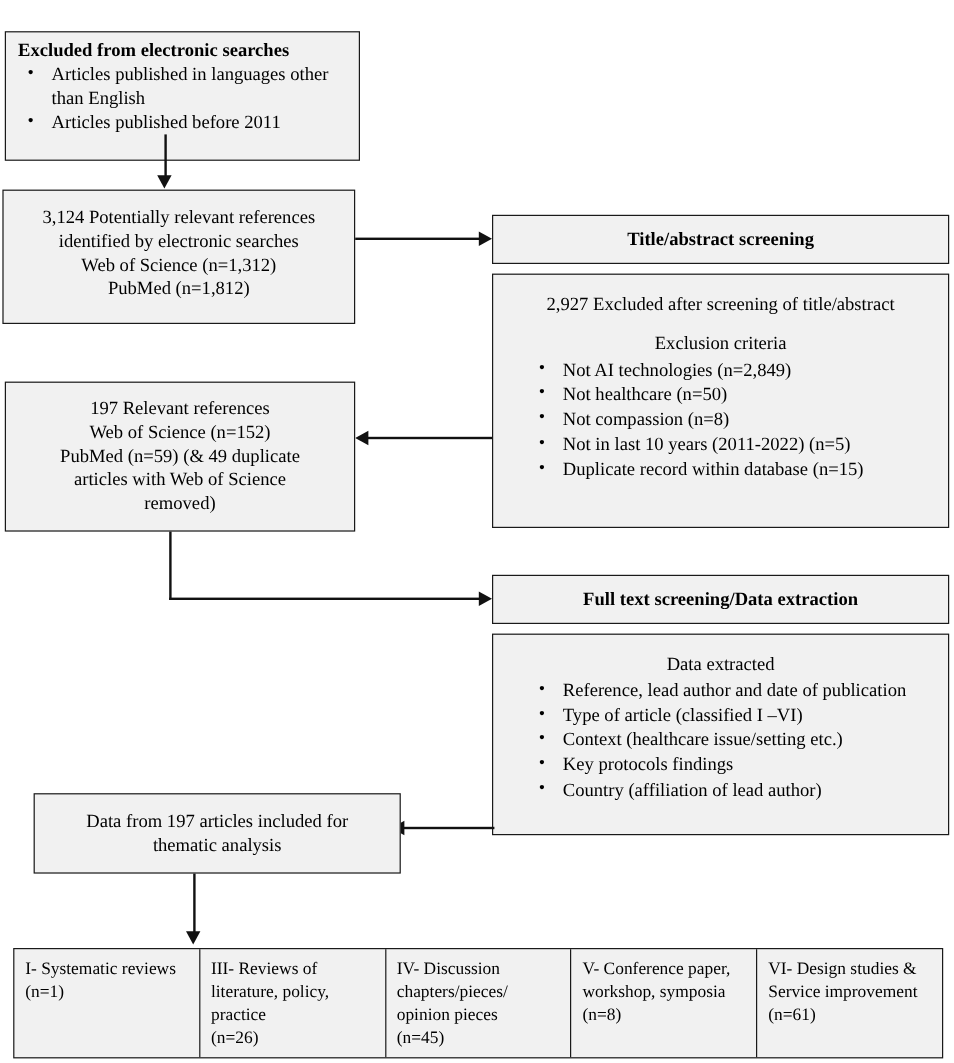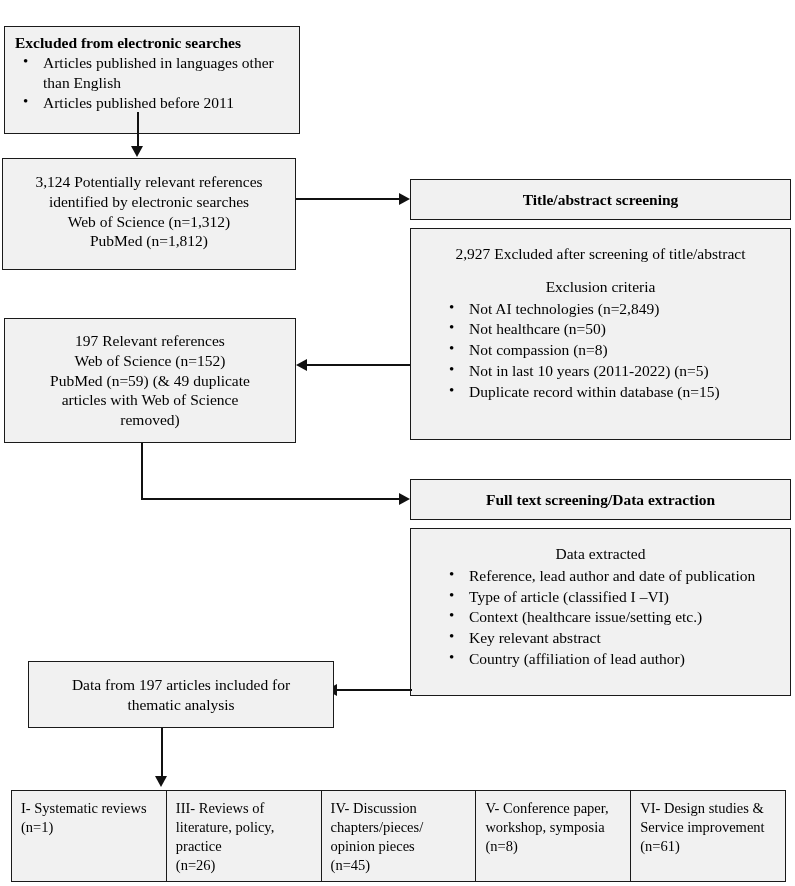--- a/index.html
+++ b/index.html
@@ -188,21 +188,21 @@
   <div class="box" id="box-fulltext">
     <div class="hdr">Full text screening/Data extraction</div>
   </div>
 
   <div class="box box-pad" id="box-dataextract">
     <div class="subttl" style="padding-top:9px;">Data extracted</div>
     <ul class="bul" style="padding-left:20px;">
       <li>Reference, lead author and date of publication</li>
       <li>Type of article (classified I –VI)</li>
       <li>Context (healthcare issue/setting etc.)</li>
-      <li>Key relevant abstract</li>
+      <li>Key protocols findings</li>
       <li>Country (affiliation of lead author)</li>
     </ul>
   </div>
 
   <div class="ln hl" style="left:334px; top:689px; width:78px;"></div>
   <div class="arrow-l" style="left:326px; top:684px;"></div>
 
   <div class="box" id="box-thematic">
     <div class="ctr">
       <span class="tline">Data from 197 articles included for</span>

